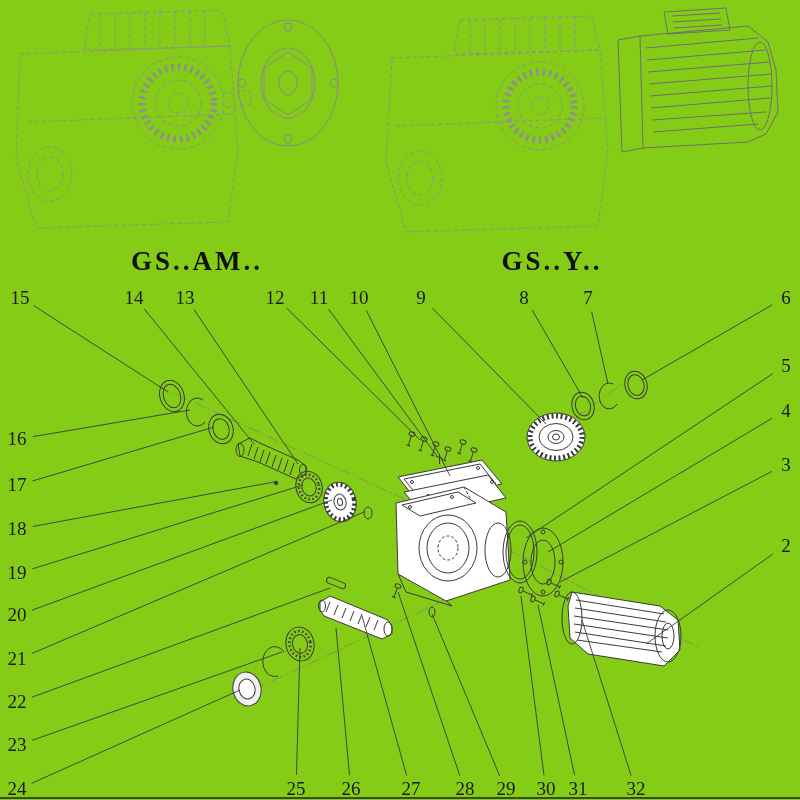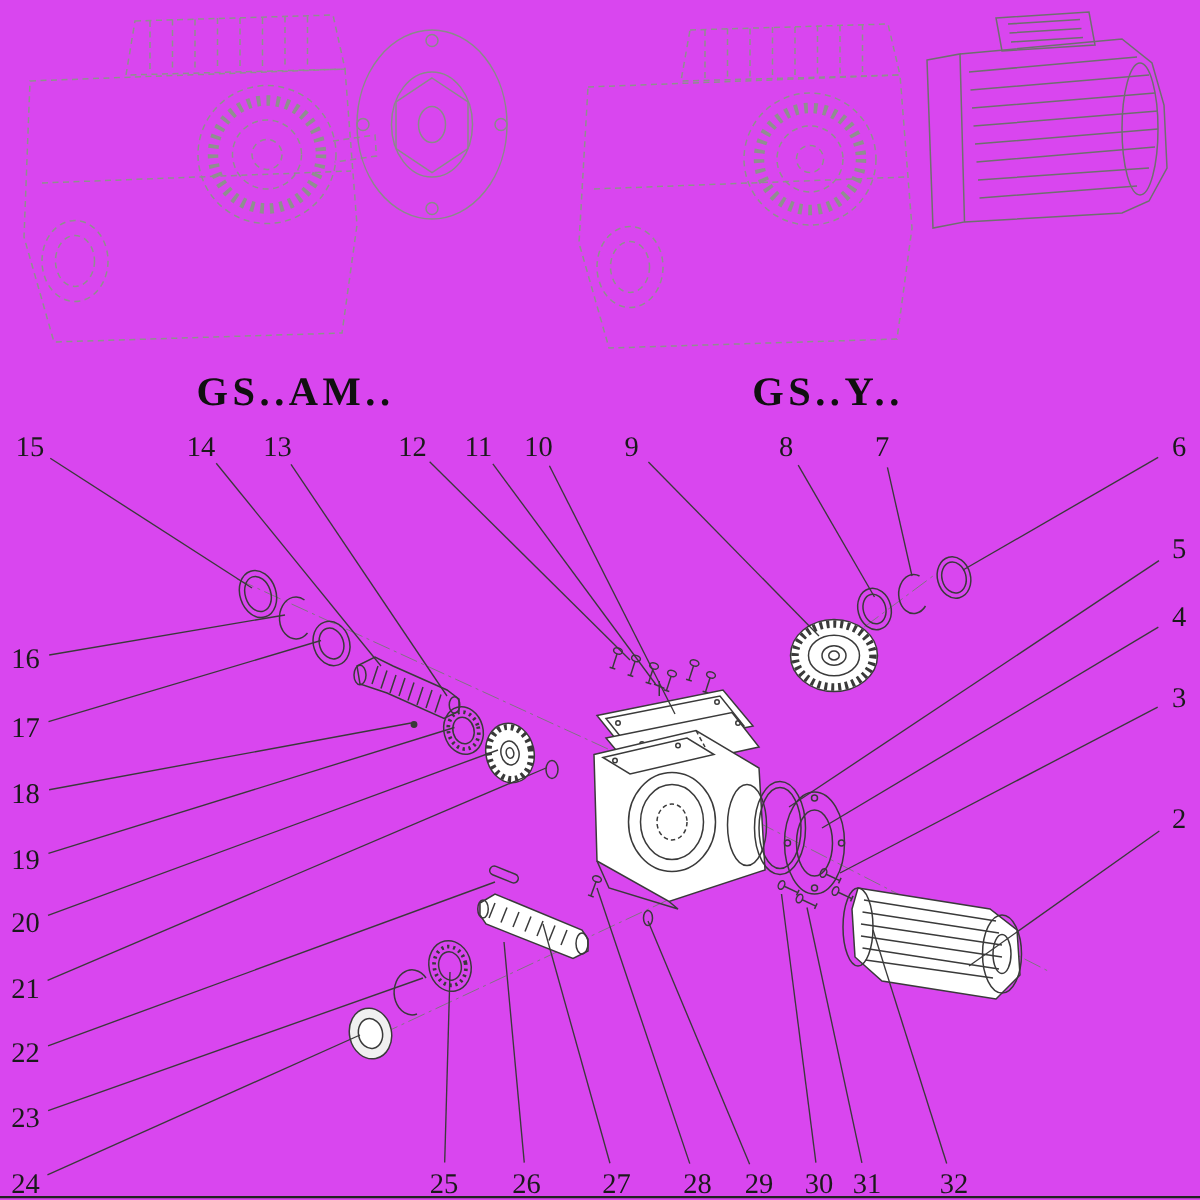--- a/index.html
+++ b/index.html
@@ -1,16 +1,16 @@
 <!DOCTYPE html>
 <html><head>
 <meta charset="utf-8">
 <style>
   html,body{margin:0;padding:0;background:#fff;}
-  .canvas{position:relative;width:800px;height:800px;background:#d946ef;overflow:hidden;
+  .canvas{position:relative;width:800px;height:800px;background:#84cc16;overflow:hidden;
           font-family:"Liberation Serif",serif;}
   svg{display:block;}
   text.callout{font-family:"Liberation Serif",serif;font-size:19px;fill:#1a1a1a;text-anchor:middle;}
   text.variant{font-family:"Liberation Serif",serif;font-size:27px;font-weight:bold;
                letter-spacing:3px;fill:#101010;text-anchor:middle;}
   #leader-lines line{stroke:#3a3a3a;stroke-width:0.9;}
 </style>
 </head>
 <body>
 

